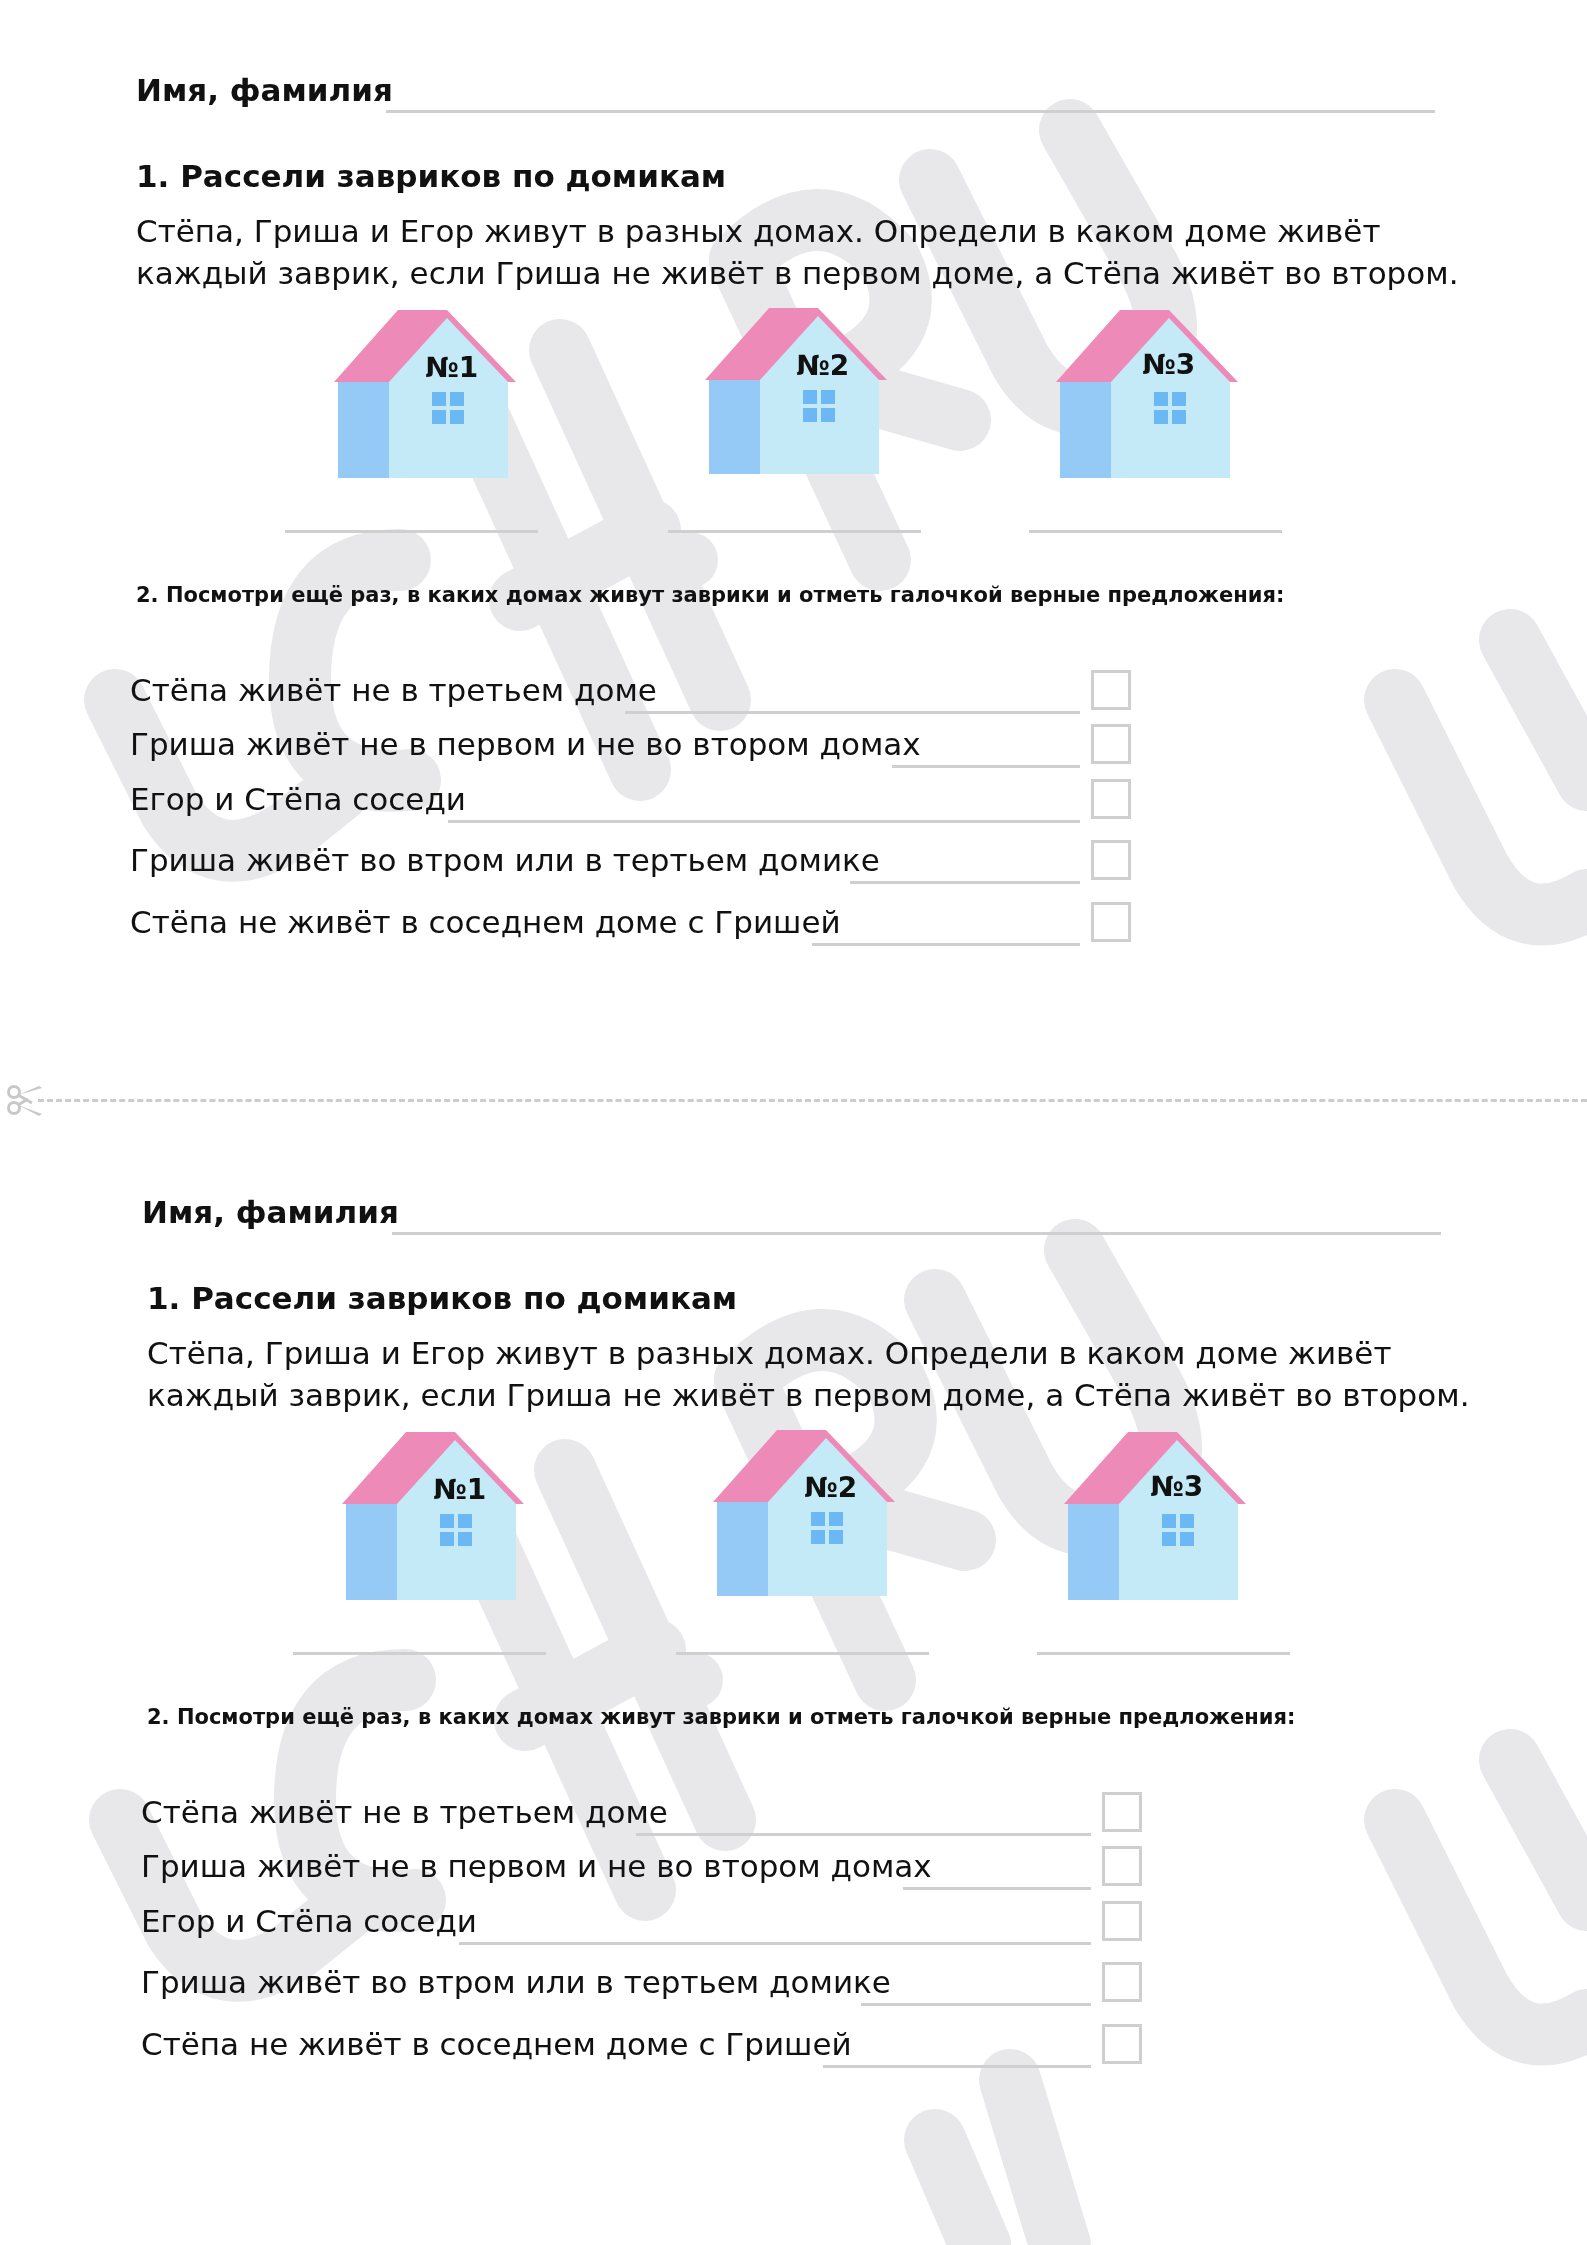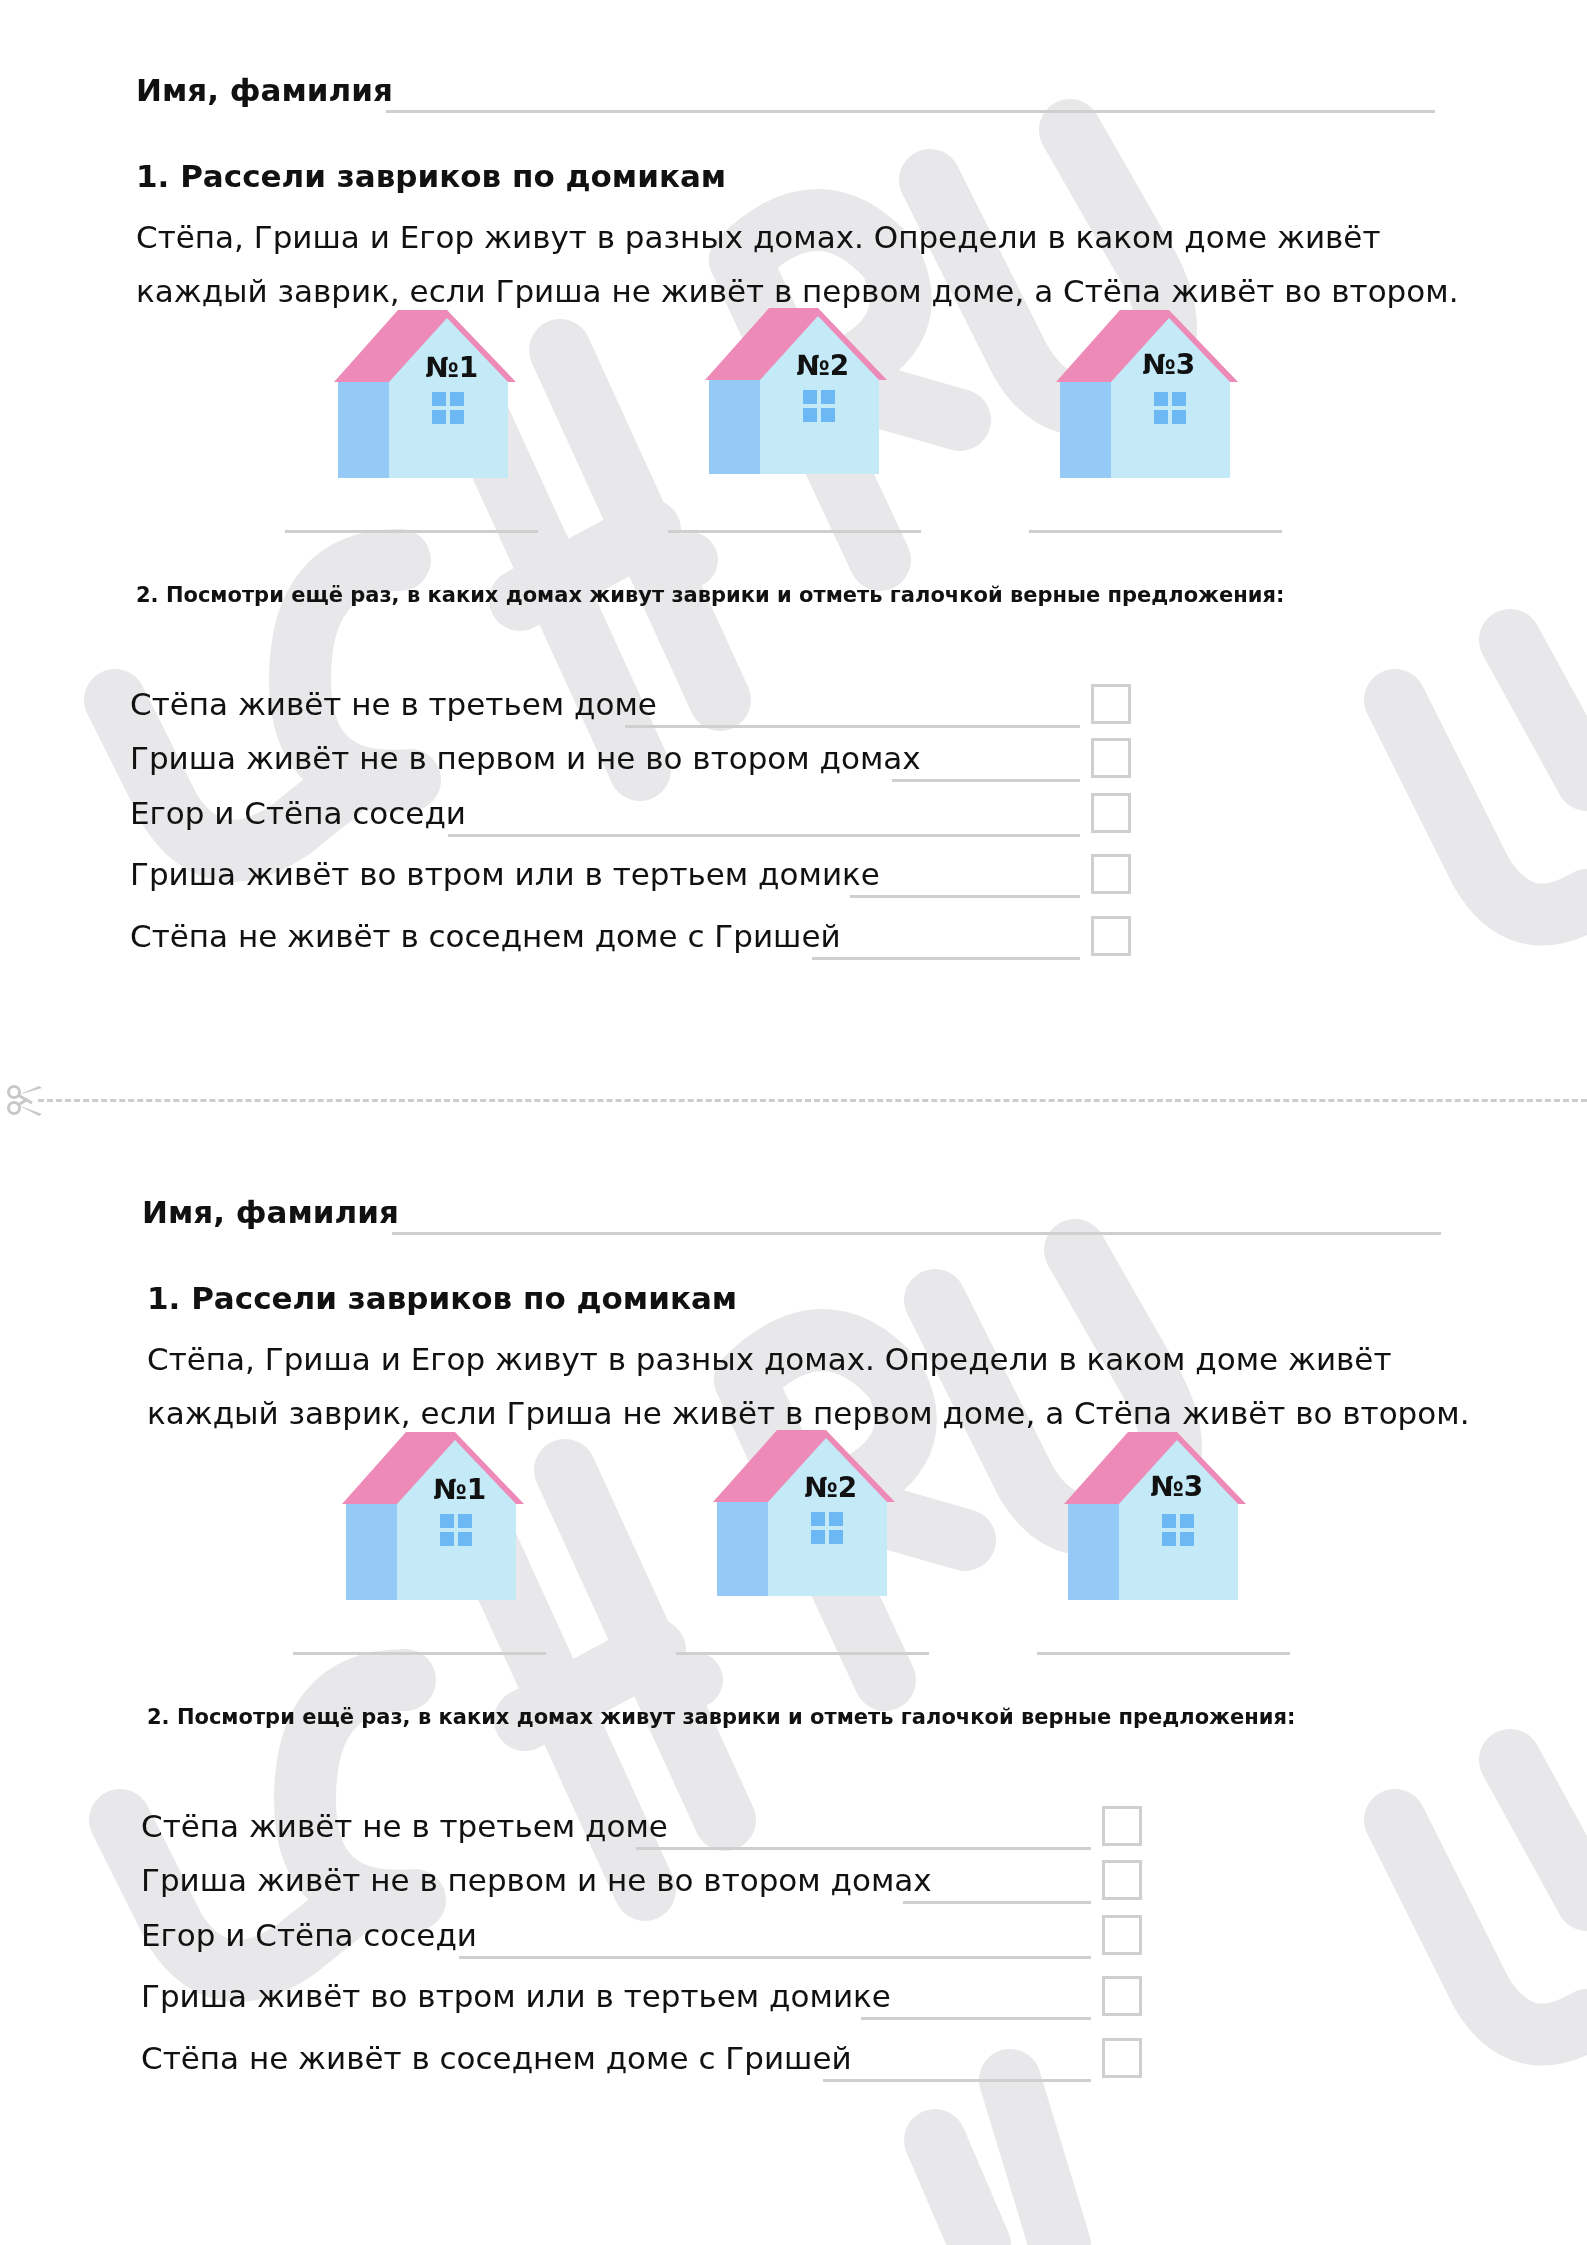--- a/index.html
+++ b/index.html
@@ -4,28 +4,28 @@
 <style>
   html, body { margin:0; padding:0; background:#ffffff; }
   body { width:1587px; height:2245px; position:relative; overflow:hidden;
          font-family:"DejaVu Sans", "Liberation Sans", sans-serif; color:#111; }
   .wm { position:absolute; left:0; top:0; width:1587px; height:2245px; pointer-events:none; z-index:0; }
   .sheet { position:absolute; left:0; width:1404px; height:1100px; z-index:1; }
   .name-row { position:absolute; top:72px; left:0; height:44px; }
   .name-label { position:absolute; font-weight:bold; font-size:31px; white-space:nowrap; top:0; }
   .name-line { position:absolute; top:38px; height:0; border-top:3px solid #cfcfcf; }
   .task-title { position:absolute; font-weight:bold; font-size:31px; white-space:nowrap; }
-  .task-text { position:absolute; font-size:31px; line-height:54px; width:1360px; }
+  .task-text { position:absolute; font-size:31px; line-height:42px; width:1360px; }
   .houses { position:absolute; top:300px; left:0; width:1587px; height:250px; }
   .house { position:absolute; width:190px; height:190px; }
   .house svg { position:absolute; left:0; top:0; }
   .house-num { position:absolute; font-weight:bold; font-size:28px; color:#111; }
   .house-answer-line { position:absolute; border-top:3px solid #cfcfcf; height:0; }
   .task2-title { position:absolute; font-weight:bold; font-size:21px; line-height:43px; width:1400px; }
-  .stmt { position:absolute; height:44px;margin-top:14px; }
+  .stmt { position:absolute; height:44px; }
   .stmt-text { position:absolute; left:0; top:2px; font-size:31px; white-space:nowrap; }
   .stmt-line { position:absolute; height:0; border-top:3px solid #cfcfcf; }
   .stmt-box { position:absolute; width:40px; height:40px; border:3px solid #cfcfcf; background:transparent; box-sizing:border-box; cursor:pointer; }
   .cut-row { position:absolute; top:1080px; left:0; width:1587px; height:40px; z-index:1; }
   .cut-line { position:absolute; left:38px; right:0; top:19px; height:0; border-top:3px dashed #cccccc; }
   .scissors { position:absolute; left:6px; top:3px; width:36px; height:34px; }
 </style>
 </head>
 <body>
 

